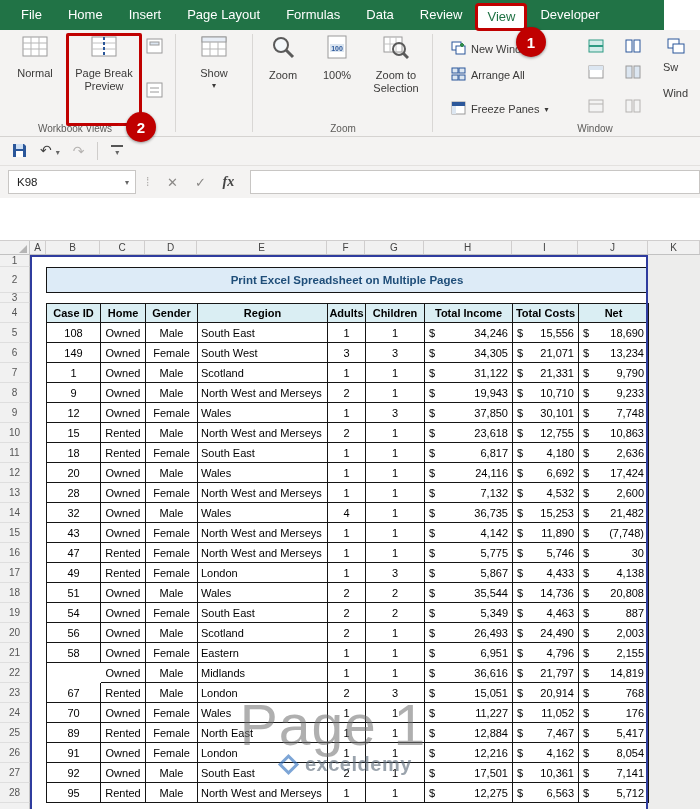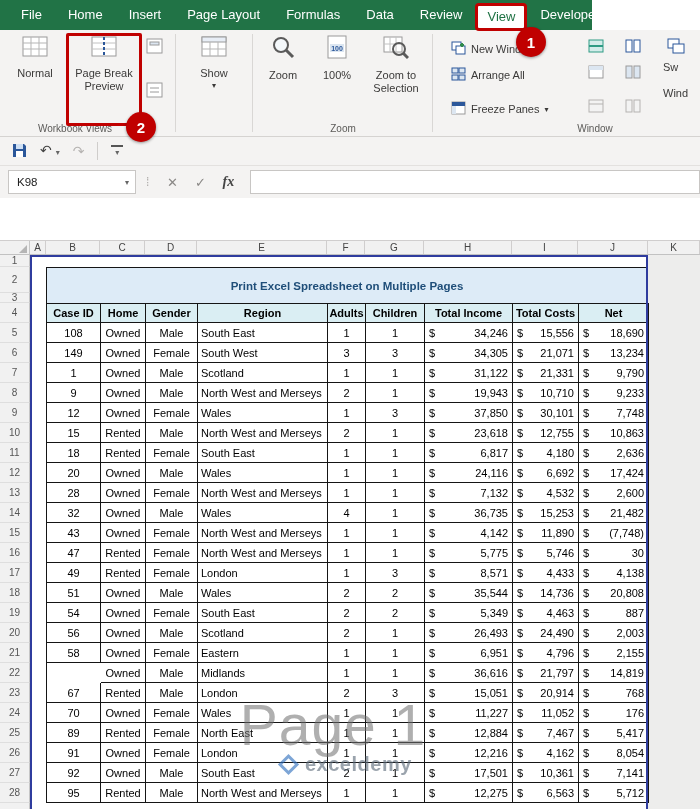--- a/index.html
+++ b/index.html
@@ -1,21 +1,21 @@
 <!DOCTYPE html>
 <html><head>
 <meta charset="utf-8">
 <style>
 *{margin:0;padding:0;box-sizing:border-box}
 html,body{width:700px;height:809px}
 body{font-family:"Liberation Sans",sans-serif;background:#fff;position:relative;overflow:hidden}
 #app{position:absolute;inset:0;width:700px;height:809px;background:#fff}
 
 
-.tabbar{position:absolute;left:0;top:0;width:592px;height:30px;background:#217346;display:flex;align-items:center;padding-left:8px}
+.tabbar{position:absolute;left:0;top:0;width:664px;height:30px;background:#217346;display:flex;align-items:center;padding-left:8px}
 .tab{color:#fff;font-size:13px;padding:0 13px;line-height:30px;height:30px;white-space:nowrap;cursor:pointer}
 .tab.active{background:#fff;color:#1f7244;height:28px;line-height:21px;margin-top:3px;border:3px solid #c00000;border-radius:4px;padding:0 9px;z-index:20}
 
 
 .ribbon{position:absolute;left:0;top:30px;width:700px;height:107px;background:#f4f3f2;border-bottom:1px solid #d5d3d1;overflow:hidden}
 .rgroup{position:absolute;top:0;height:107px}
 .gdiv{position:absolute;top:4px;height:98px;width:1px;background:#d9d7d5}
 .glabel{position:absolute;bottom:3px;font-size:10px;color:#5c5b59;text-align:center;white-space:nowrap}
 .bigbtn{position:absolute;top:5px;display:flex;flex-direction:column;align-items:center;cursor:pointer}
 .blabel{font-size:11px;color:#3b3a39;text-align:center;line-height:13px;margin-top:4px}
@@ -51,21 +51,21 @@
 .colheads{position:absolute;left:0;top:240px;width:700px;height:15px;background:#f1f1f1;border-top:1px solid #d0cece;border-bottom:1px solid #c2c2c2}
 .colhead{position:absolute;top:0;height:13px;border-right:1px solid #d0cece;font-size:10px;color:#444;text-align:center;line-height:13px;cursor:pointer}
 .corner{position:absolute;left:0;top:0;width:30px;height:13px;border-right:1px solid #c6c6c6;cursor:pointer}
 .corner:after{content:"";position:absolute;right:2px;bottom:1px;width:0;height:0;border-bottom:8px solid #b5b5b5;border-left:8px solid transparent}
 
 
 .sheet{position:absolute;left:0;top:255px;width:700px;height:554px;background:#fff;overflow:hidden}
 .gutterbg{position:absolute;left:0;top:0;width:30px;height:554px;background:#f1f1f1;border-right:1px solid #c6c6c6;z-index:1}
 .outside{position:absolute;left:648px;top:0;width:52px;height:554px;background:#ededec;z-index:1}
 .rownum{position:absolute;left:0;width:30px;background:#f1f1f1;border-right:1px solid #c6c6c6;border-bottom:1px solid #dedede;font-size:10px;color:#555;text-align:center;z-index:2;cursor:pointer}
-.titlecell{position:absolute;left:46px;top:12px;width:602px;height:37px;background:#ddebf7;border:1px solid #151515;z-index:2;display:flex;align-items:center;justify-content:center;font-weight:700;font-size:11.5px;color:#1f4e79}
+.titlecell{position:absolute;left:46px;top:12px;width:602px;height:26px;background:#ddebf7;border:1px solid #151515;z-index:2;display:flex;align-items:center;justify-content:center;font-weight:700;font-size:11.5px;color:#1f4e79}
 .trow{position:absolute;left:46px;height:20px;display:flex;border-left:1px solid #151515;z-index:2;background:#fff}
 .trow.thead .tcell{background:#daeef3;font-weight:700;border-top:1px solid #151515}
 .tcell{height:100%;border-right:1px solid #151515;border-bottom:1px solid #151515;font-size:11px;color:#000;display:flex;align-items:center;justify-content:center;overflow:hidden;white-space:nowrap;cursor:cell}
 .tcell.l{justify-content:flex-start;padding-left:3px}
 .tcell.m{justify-content:space-between;padding:0 4px}
 .bline{position:absolute;background:#2f3c9e;z-index:3}
 .pagewm{position:absolute;left:168px;top:437px;width:330px;text-align:center;font-size:57px;color:#6f6f6f;opacity:.55;z-index:4;letter-spacing:1px;z-index:4}
 .brand{position:absolute;left:281px;top:498px;display:flex;align-items:center;gap:9px;opacity:.62;z-index:4}
 .diamond{width:15px;height:15px;border:3px solid #2e6fbe;transform:rotate(45deg)}
 .brandtext{font-size:20px;color:#5d6b7a;font-weight:700;letter-spacing:.5px}
@@ -606,21 +606,21 @@
         </div>
         <div class="trow" style="top: 308px;">
           <div class="tcell c" style="width: 54px;">49</div>
           <div class="tcell c" style="width: 45px;">Rented</div>
           <div class="tcell c" style="width: 52px;">Female</div>
           <div class="tcell l" style="width: 130px;">London</div>
           <div class="tcell c" style="width: 38px;">1</div>
           <div class="tcell c" style="width: 59px;">3</div>
           <div class="tcell m" style="width: 88px;">
             <span>$</span>
-            <span>8,571</span>
+            <span>5,867</span>
           </div>
           <div class="tcell m" style="width: 66px;">
             <span>$</span>
             <span>4,433</span>
           </div>
           <div class="tcell m" style="width: 70px;">
             <span>$</span>
             <span>4,138</span>
           </div>
         </div>

